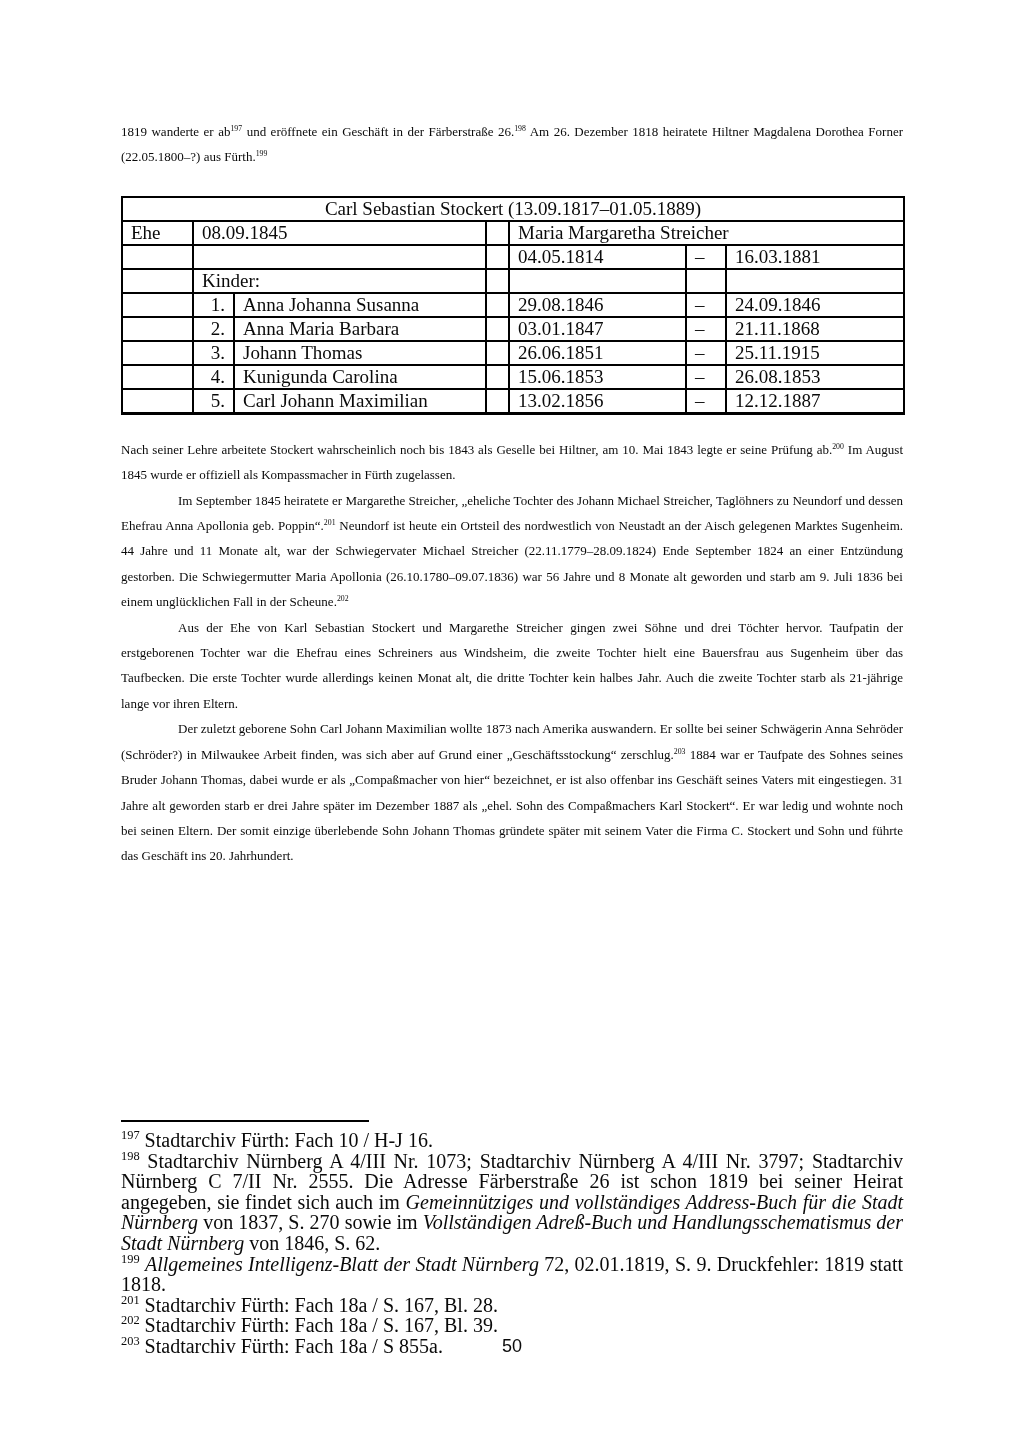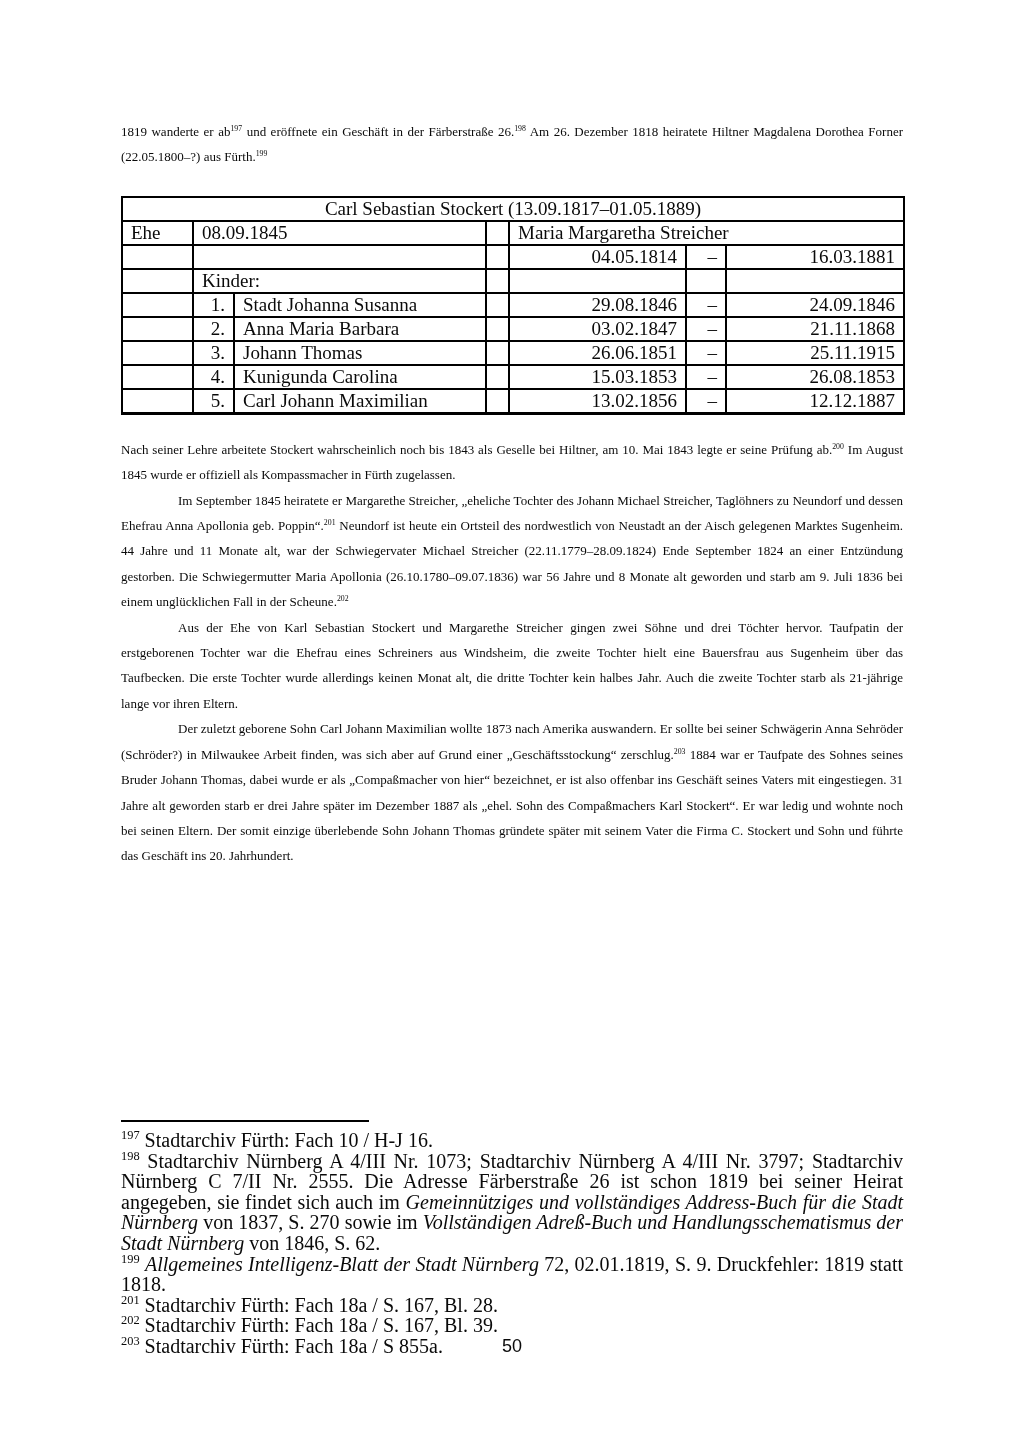--- a/index.html
+++ b/index.html
@@ -53,21 +53,21 @@
     vertical-align:middle;
   }
   table.family { border:2px solid #000; border-bottom:3px solid #000; }
   td.title-cell {
     height:40px;
     text-align:center;
     vertical-align:top;
     padding-top:1px;
   }
   td.num { text-align:right; padding-right:5px; }
-  td.ctr { text-align:right; }
+  td.ctr { text-align:left; }
   td.spacer { padding:0; }
 
   .footnotes {
     position:absolute;
     left:121px; top:1120px;
     width:782px;
   }
   .fn-sep {
     width:248px; height:0;
     border-top:2px solid #000;
@@ -132,50 +132,50 @@
           <td></td>
           <td colspan="2">Kinder:</td>
           <td class="spacer"></td>
           <td></td>
           <td></td>
           <td></td>
         </tr>
         <tr>
           <td></td>
           <td class="num">1.</td>
-          <td>Stadt Johanna Susanna</td>
+          <td>Anna Johanna Susanna</td>
           <td class="spacer"></td>
           <td class="ctr">29.08.1846</td>
           <td class="ctr">–</td>
           <td class="ctr">24.09.1846</td>
         </tr>
         <tr>
           <td></td>
           <td class="num">2.</td>
           <td>Anna Maria Barbara</td>
           <td class="spacer"></td>
-          <td class="ctr">03.02.1847</td>
+          <td class="ctr">03.01.1847</td>
           <td class="ctr">–</td>
           <td class="ctr">21.11.1868</td>
         </tr>
         <tr>
           <td></td>
           <td class="num">3.</td>
           <td>Johann Thomas</td>
           <td class="spacer"></td>
           <td class="ctr">26.06.1851</td>
           <td class="ctr">–</td>
           <td class="ctr">25.11.1915</td>
         </tr>
         <tr>
           <td></td>
           <td class="num">4.</td>
           <td>Kunigunda Carolina</td>
           <td class="spacer"></td>
-          <td class="ctr">15.03.1853</td>
+          <td class="ctr">15.06.1853</td>
           <td class="ctr">–</td>
           <td class="ctr">26.08.1853</td>
         </tr>
         <tr>
           <td></td>
           <td class="num">5.</td>
           <td>Carl Johann Maximilian</td>
           <td class="spacer"></td>
           <td class="ctr">13.02.1856</td>
           <td class="ctr">–</td>

